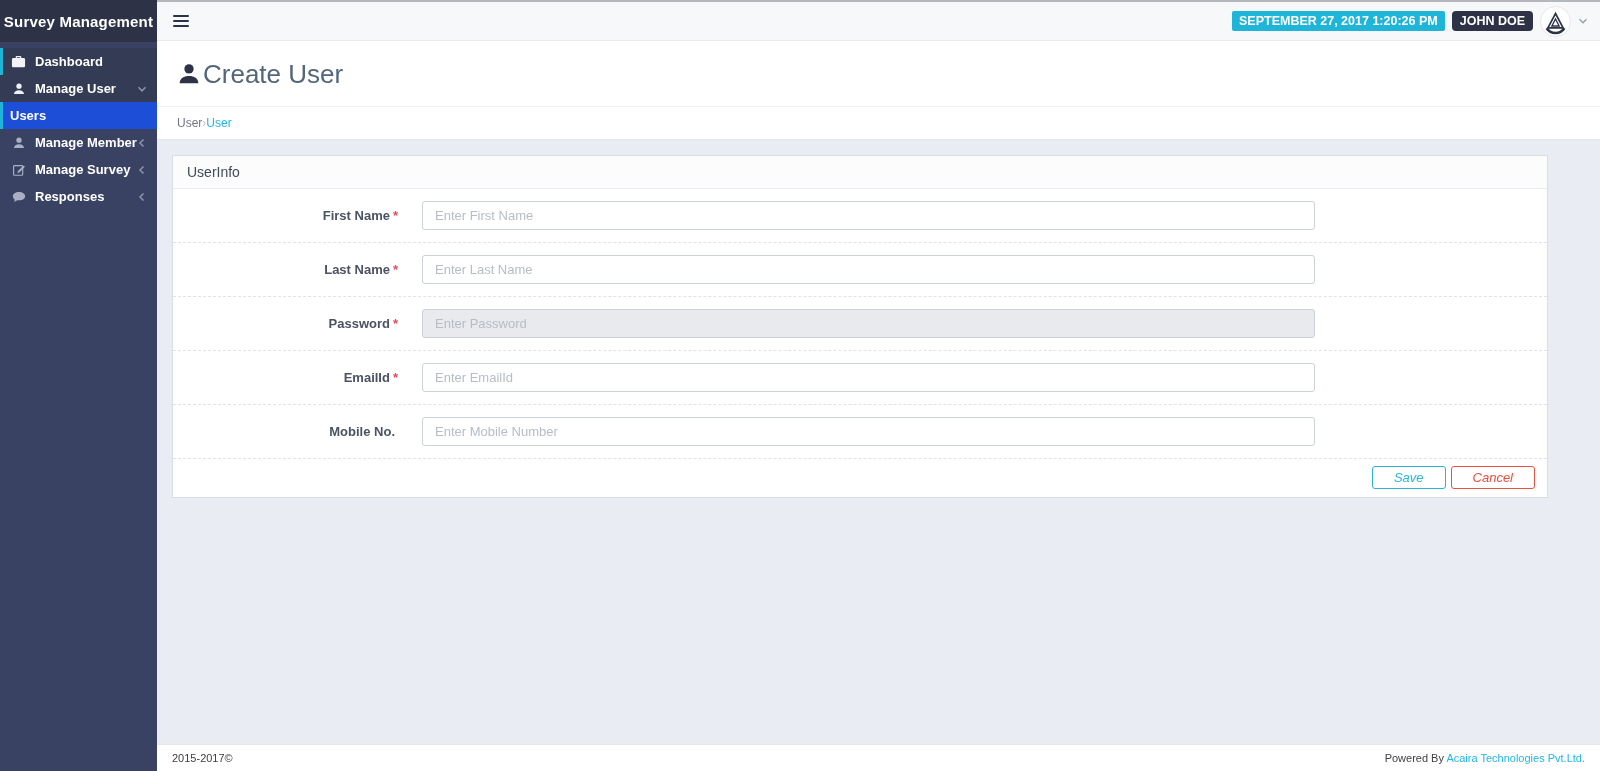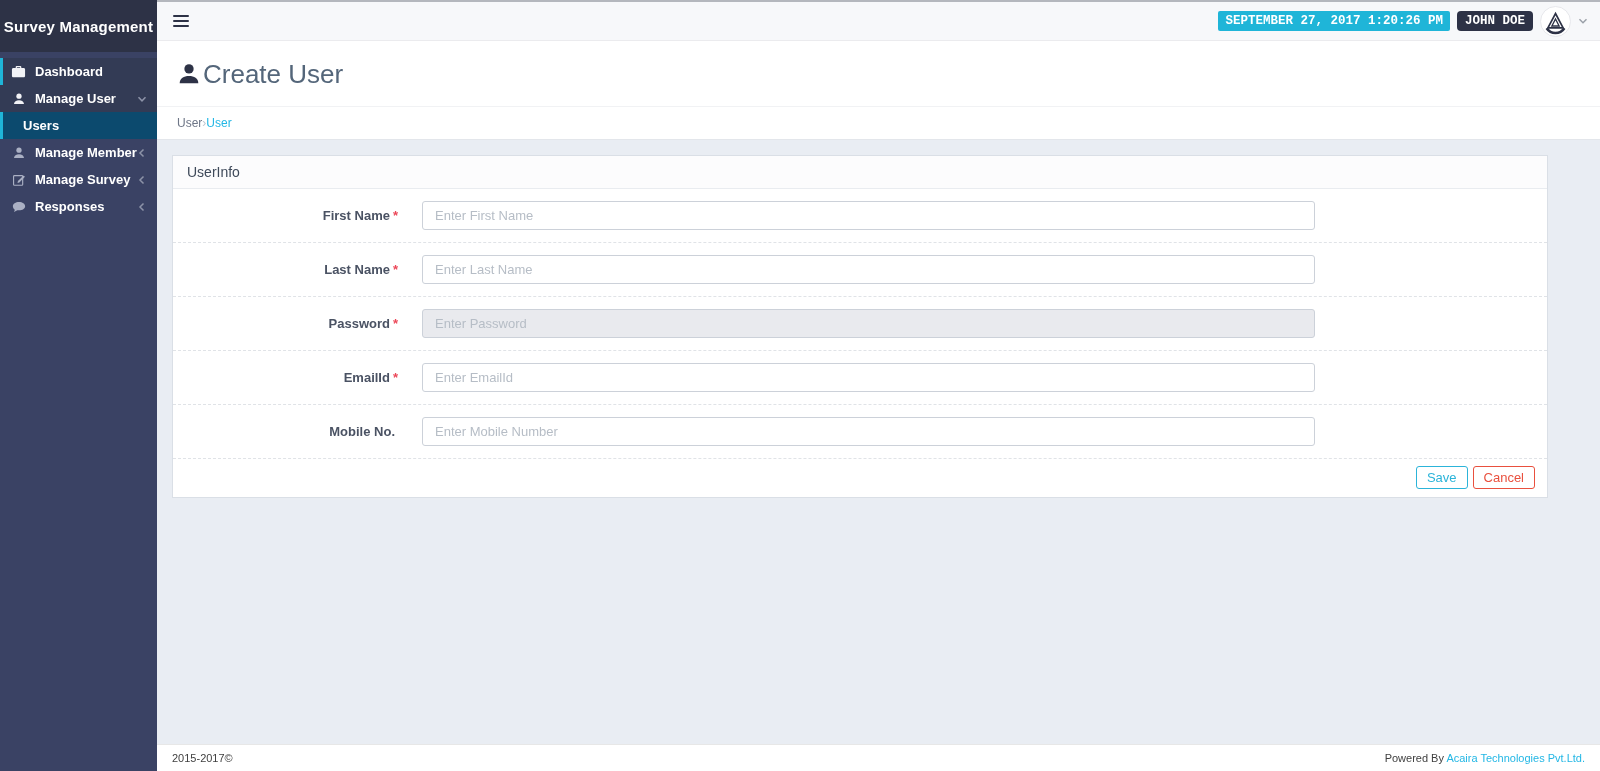--- a/index.html
+++ b/index.html
@@ -7,46 +7,46 @@
   body {
     width:1600px; height:771px; overflow:hidden;
     font-family:"Liberation Sans", sans-serif;
     font-size:13px; color:#4a5263;
     display:flex; background:#e9edf3;
   }
 
   
   .sidebar { width:157px; flex-shrink:0; background:#3a4264; color:#fff; display:flex; flex-direction:column; }
   .sidebar-header {
-    height:52px; background:#2d3246; color:#fff;
+    height:42px; background:#2d3246; color:#fff;
     display:flex; align-items:center; justify-content:center;
     font-weight:bold; font-size:15px; letter-spacing:.2px;
   }
   .menu { list-style:none; margin:6px 0 8px 0; padding:0; }
   .menu-item {
     position:relative; height:27px; display:flex; align-items:center;
     padding-right:10px; cursor:pointer; font-weight:600; font-size:13px; color:#fff;
   }
   .menu-item .mi-icon { width:15px; height:15px; margin:0 9px 0 11px; color:#aab0c4; display:flex; align-items:center; justify-content:center; flex-shrink:0; }
   .menu-item.lit .mi-icon { color:#f2f3f7; }
   .menu-item.accent::before { content:""; position:absolute; left:0; top:0; bottom:0; width:3px; background:#1fb5d8; }
   .menu-item.row-dark { background:#333b55; }
-  .menu-item.row-active { background:#0c4a6e; padding-left:23px; }
+  .menu-item.row-active { background:#1d4ed8; padding-left:10px; }
   .chevron { margin-left:auto; color:#8d93a8; display:flex; align-items:center; }
 
   
   .main { flex:1; display:flex; flex-direction:column; border-top:2px solid #b4b7bd; min-width:0; }
 
   .topbar {
     height:39px; background:#f7f8fa; border-bottom:1px solid #ebebee;
     display:flex; align-items:center; padding:0 12px 0 14px; flex-shrink:0;
   }
   .hamburger { display:flex; flex-direction:column; gap:3px; cursor:pointer; padding:4px 2px; }
   .hamburger .bar { width:16px; height:2px; background:#2d3246; border-radius:1px; }
-  .topbar-right { margin-left:auto; display:flex; align-items:center; gap:7px;font-family:Liberation Mono, monospace; }
+  .topbar-right { margin-left:auto; display:flex; align-items:center; gap:7px; }
   .badge-date { background:#1fb5d8; color:#fff; font-size:12.5px; font-weight:600; padding:3px 7px; border-radius:2px; white-space:nowrap; }
   .badge-user { background:#2d3246; color:#fff; font-size:12.5px; font-weight:600; padding:3px 8px; border-radius:4px; cursor:pointer; }
   .logo-circle { width:31px; height:31px; border-radius:50%; background:#fff; border:1px solid #e7e8ec; display:flex; align-items:center; justify-content:center; cursor:pointer; }
   .caret { color:#9aa0a8; display:flex; cursor:pointer; }
 
   .heading-section { background:#fff; padding:19px 20px 17px 20px; display:flex; align-items:center; flex-shrink:0; }
   .page-title { font-size:26px; font-weight:300; color:#54667a; margin:0; line-height:1.1; }
   .title-icon { color:#2d3246; margin-right:2px; display:flex; }
 
   .breadcrumb {
@@ -70,21 +70,21 @@
   .form-label .req { color:#ec4758; margin-left:3px; }
   .form-input-col { margin-left:24px; width:893px; }
   input.form-control {
     width:100%; height:29px; border:1px solid #ccd1d9; border-radius:3px;
     padding:6px 12px; font-size:13px; color:#4d7c0f; background:#fff;
     font-family:"Liberation Sans", sans-serif; outline:none;
   }
   input.form-control::placeholder { color:#b6bdc6; }
   input.form-control.gray { background:#e9eaee; }
   .panel-footer { display:flex; justify-content:flex-end; gap:5px; padding:7px 12px 8px 12px; }
-  .btn { background:#fff; border-radius:3px; font-size:13px; padding:3px 10px; cursor:pointer; font-family:"Liberation Sans", sans-serif; }
+  .btn { background:#fff; border-radius:3px; font-size:13px; padding:3px 21px; cursor:pointer; font-family:"Liberation Sans", sans-serif;font-style:italic; }
   .btn-save { border:1px solid #2cb4d9; color:#2cb4d9; }
   .btn-cancel { border:1px solid #e9503e; color:#e9503e; }
 
   .footer {
     background:#fff; border-top:1px solid #e7e7e7; flex-shrink:0;
     display:flex; justify-content:space-between; align-items:center;
     padding:7px 15px; font-size:11px; color:#3f3f3f;
   }
   .footer a { color:#23b7e5; text-decoration:none; cursor:pointer; }
 </style>

